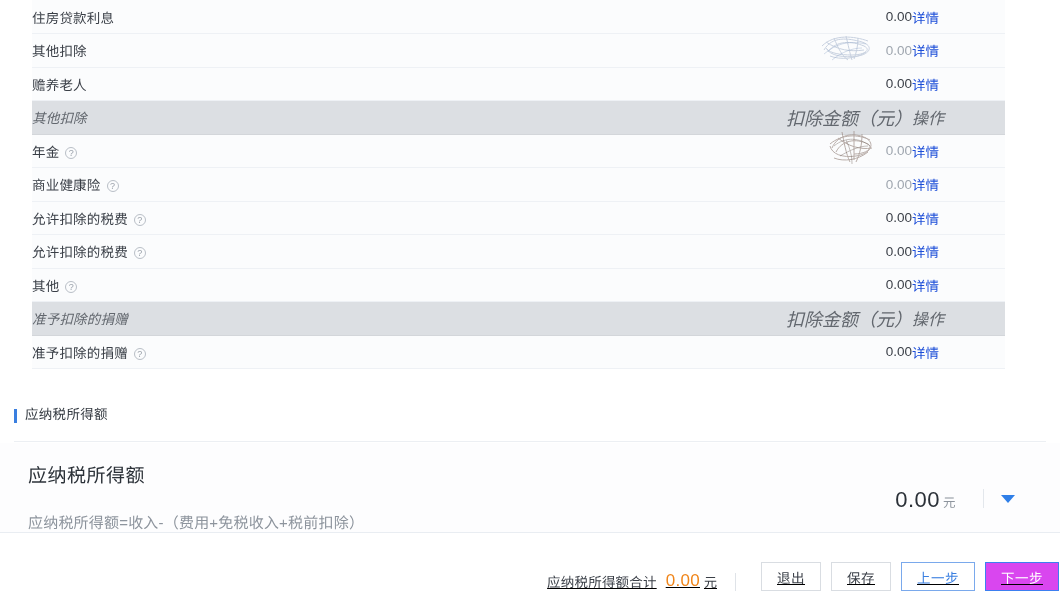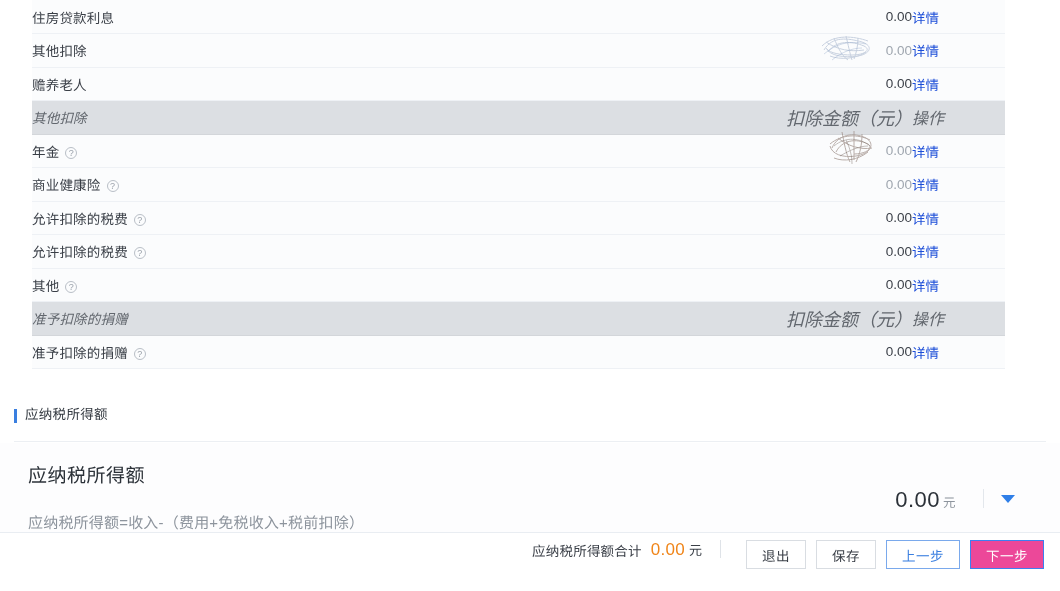--- a/index.html
+++ b/index.html
@@ -188,23 +188,24 @@
 
   
   .footer {
     position: absolute;
     left: 0;
     bottom: 0;
     width: 1060px;
     height: 51px;
     background: #ffffff;
     display: flex;
-    align-items: flex-start;
+    align-items: flex-end;
     justify-content: flex-end;
-    padding-right: 16px;
+    padding-right: 1px;
+    text-decoration: underline;
   }
   .total-txt {
     font-size: 13.5px;
     color: #3a3f47;
     margin-right: 4px;
     letter-spacing: .2px;
   }
   .total-num {
     font-size: 17px;
     color: #f08519;
@@ -237,21 +238,21 @@
     justify-content: center;
     letter-spacing: .5px;
     font-family: "Liberation Sans", "DejaVu Sans", sans-serif;
   }
   .btn.outline-primary {
     border: 1px solid #7aa9ec;
     color: #3a7fe0;
     min-width: 73px;
   }
   .btn.primary {
-    background: #ec4899;
+    background: #d946ef;
     border: 1px solid #3d7ff0;
     color: #ffffff;
     min-width: 73px;
   }
 </style>
 </head>
 <body>
 
 <div id="page">
 

